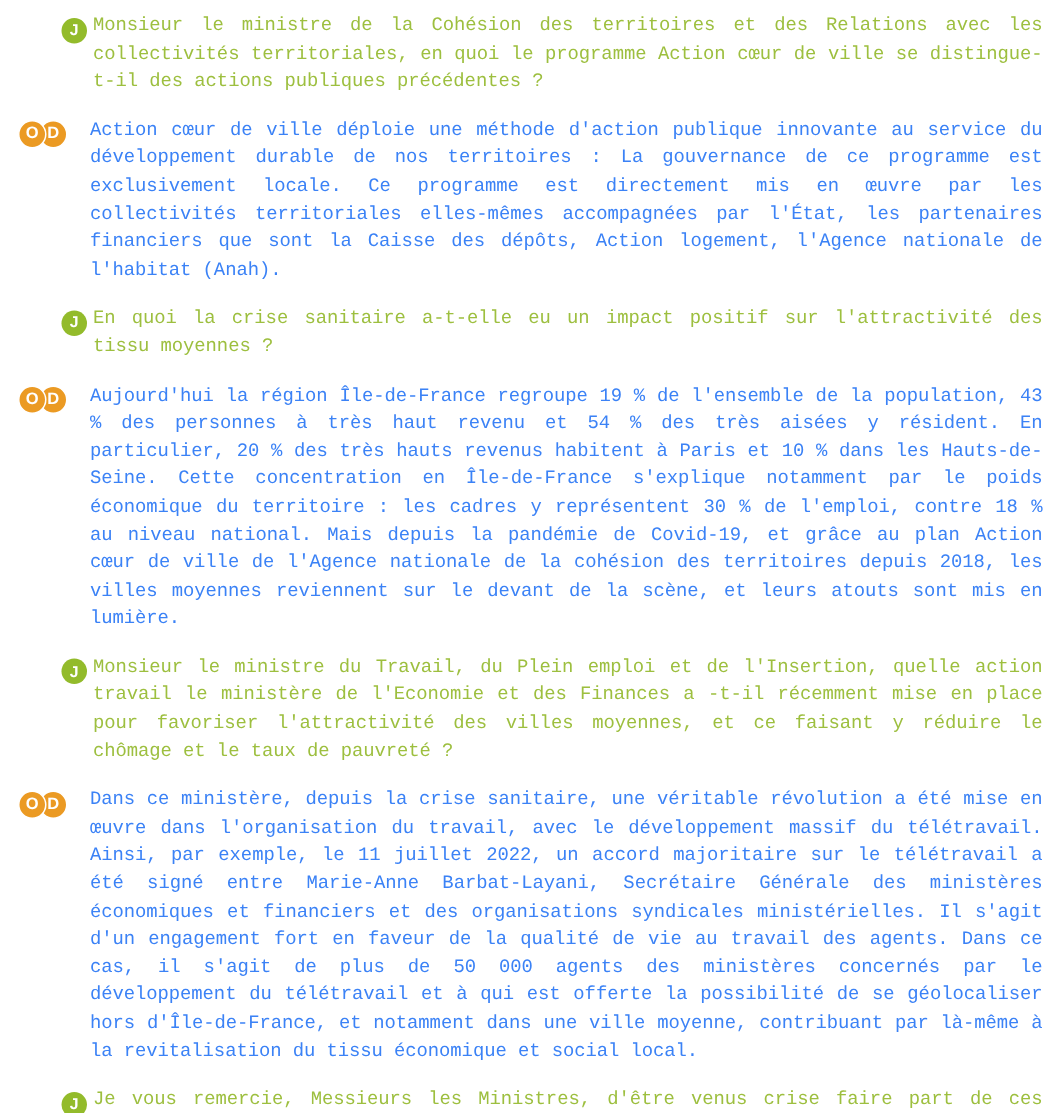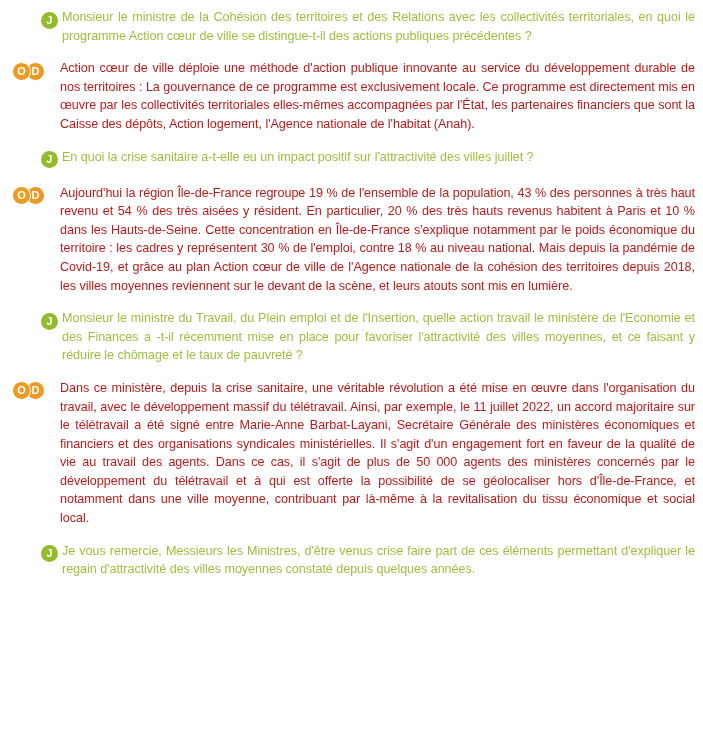--- a/index.html
+++ b/index.html
@@ -93,24 +93,24 @@
     min-width: 0;
     font-size: 12.6px;
     line-height: 18.6px;
     letter-spacing: -0.05px;
     text-align: justify;
     text-justify: inter-word;
     hyphens: manual;
     padding-right: 2px;
   }
   .entry.question .text-col { color: #9dbf3f; padding-left: 2px; }
-  .entry.answer   .text-col { color: #b91c1c; padding-left: 2px; }
+  .entry.answer   .text-col { color: #3b82f6; padding-left: 2px; }
 
   
-  .text-col p { margin: 0; }
+  .text-col p { margin: 0; font-family: Liberation Mono, monospace; }
 </style>
 </head>
 <body>
 
 <div id="transcript">
     <div class="entry question">
       <div class="badge-col">
         <span class="badge badge-single">J</span>
       </div>
       <div class="text-col">
@@ -126,21 +126,21 @@
       </div>
       <div class="text-col">
         <p>Action cœur de ville déploie une méthode d'action publique innovante au service du développement durable de nos territoires : La gouvernance de ce programme est exclusivement locale. Ce programme est directement mis en œuvre par les collectivités territoriales elles-mêmes accompagnées par l'État, les partenaires financiers que sont la Caisse des dépôts, Action logement, l'Agence nationale de l'habitat (Anah).</p>
       </div>
     </div>
     <div class="entry question">
       <div class="badge-col">
         <span class="badge badge-single">J</span>
       </div>
       <div class="text-col">
-        <p>En quoi la crise sanitaire a-t-elle eu un impact positif sur l'attractivité des villes juillet ?</p>
+        <p>En quoi la crise sanitaire a-t-elle eu un impact positif sur l'attractivité des tissu moyennes ?</p>
       </div>
     </div>
     <div class="entry answer">
       <div class="badge-col">
         <span class="badge-double">
           <span class="badge b b2">D</span>
           <span class="badge b b1">O</span>
         </span>
       </div>
       <div class="text-col">

